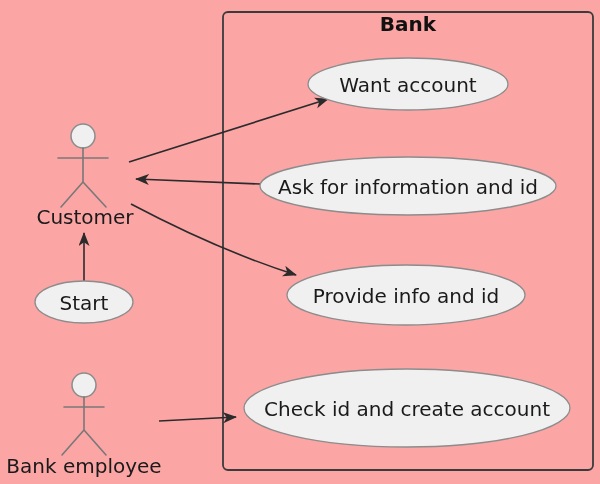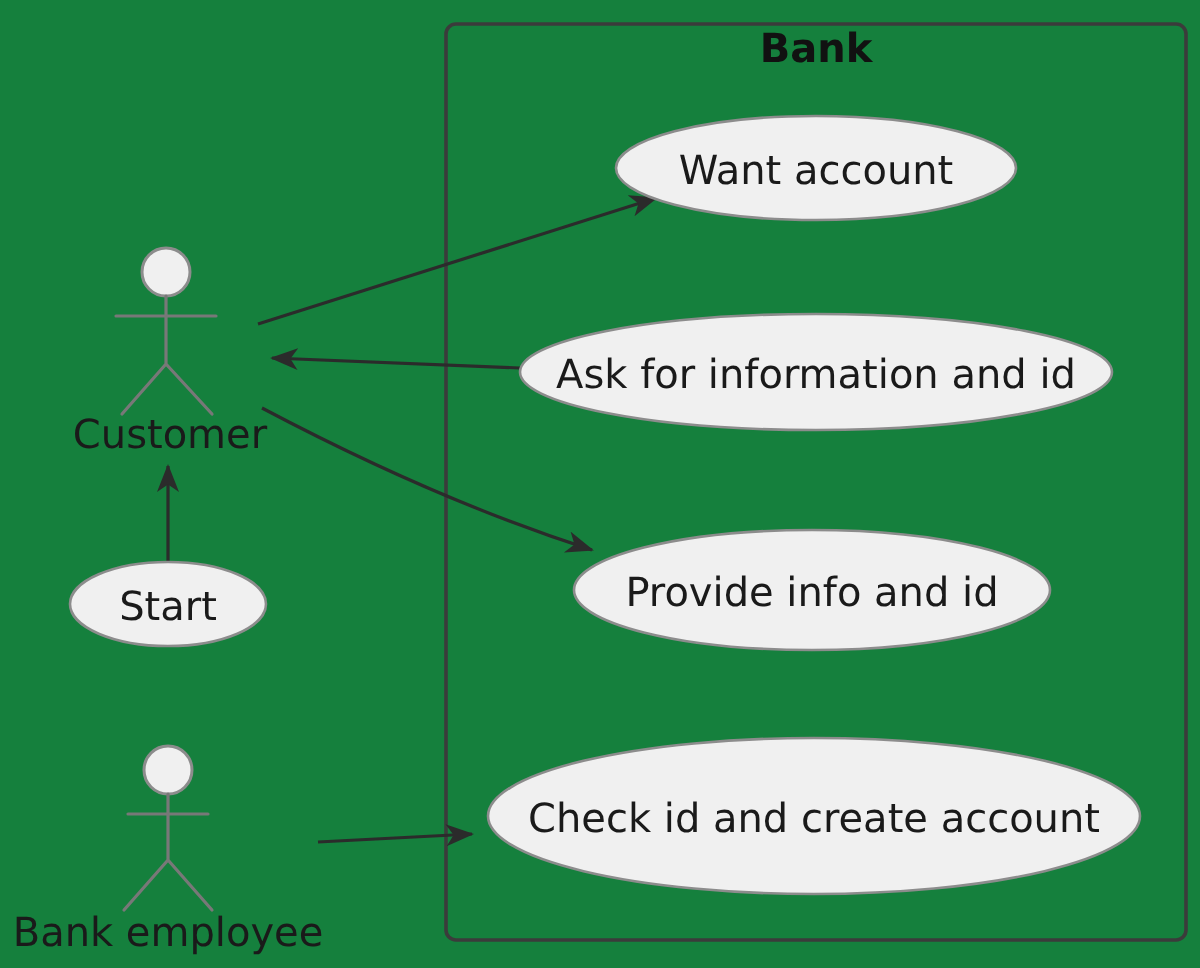--- a/index.html
+++ b/index.html
@@ -5,21 +5,21 @@
   html, body {
     margin: 0;
     padding: 0;
     background: #ffffff;
     font-family: "DejaVu Sans", sans-serif;
   }
   #stage {
     position: relative;
     width: 600px;
     height: 484px;
-    background: #15803d;
+    background: #fca5a5;
     overflow: hidden;
   }
   svg { display: block; }
   .uc-text {
     font: 20px "DejaVu Sans", sans-serif;
     fill: #1a1a1a;
     text-anchor: middle;
   }
   .actor-label {
     font: 20px "DejaVu Sans", sans-serif;

